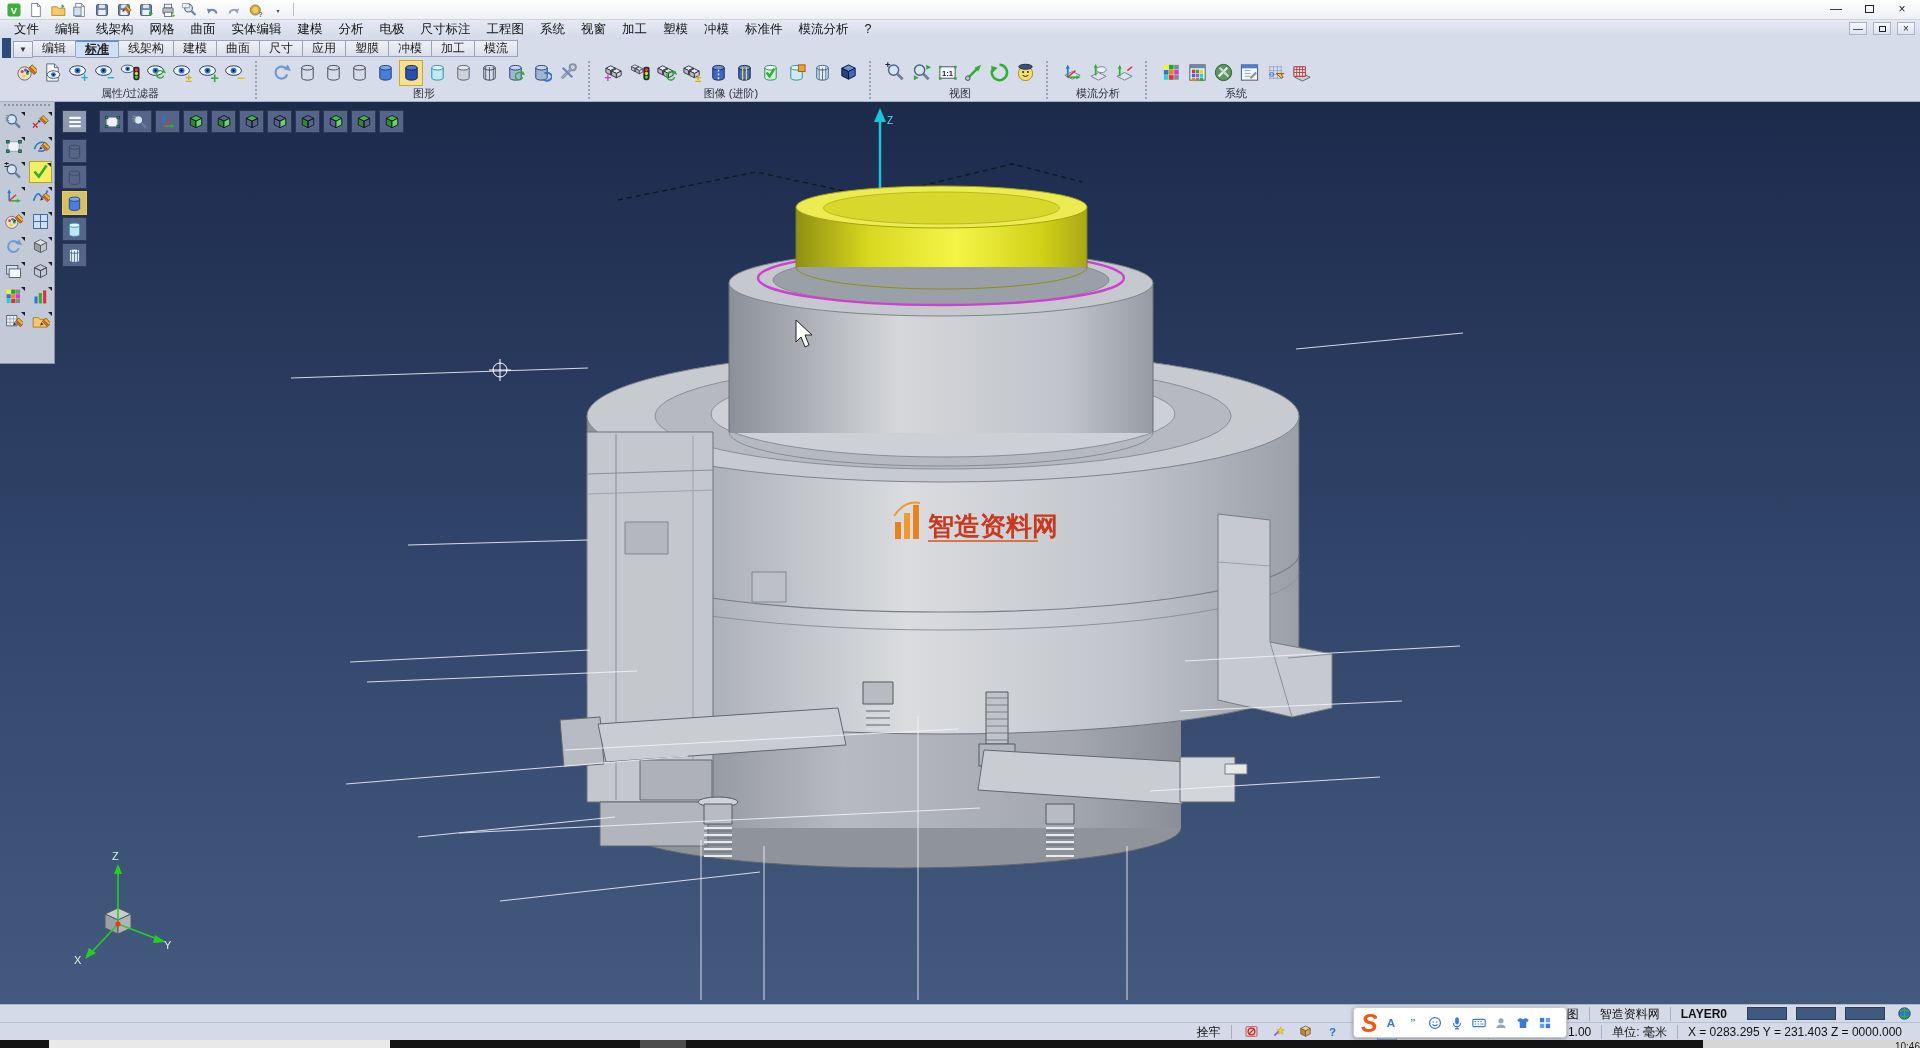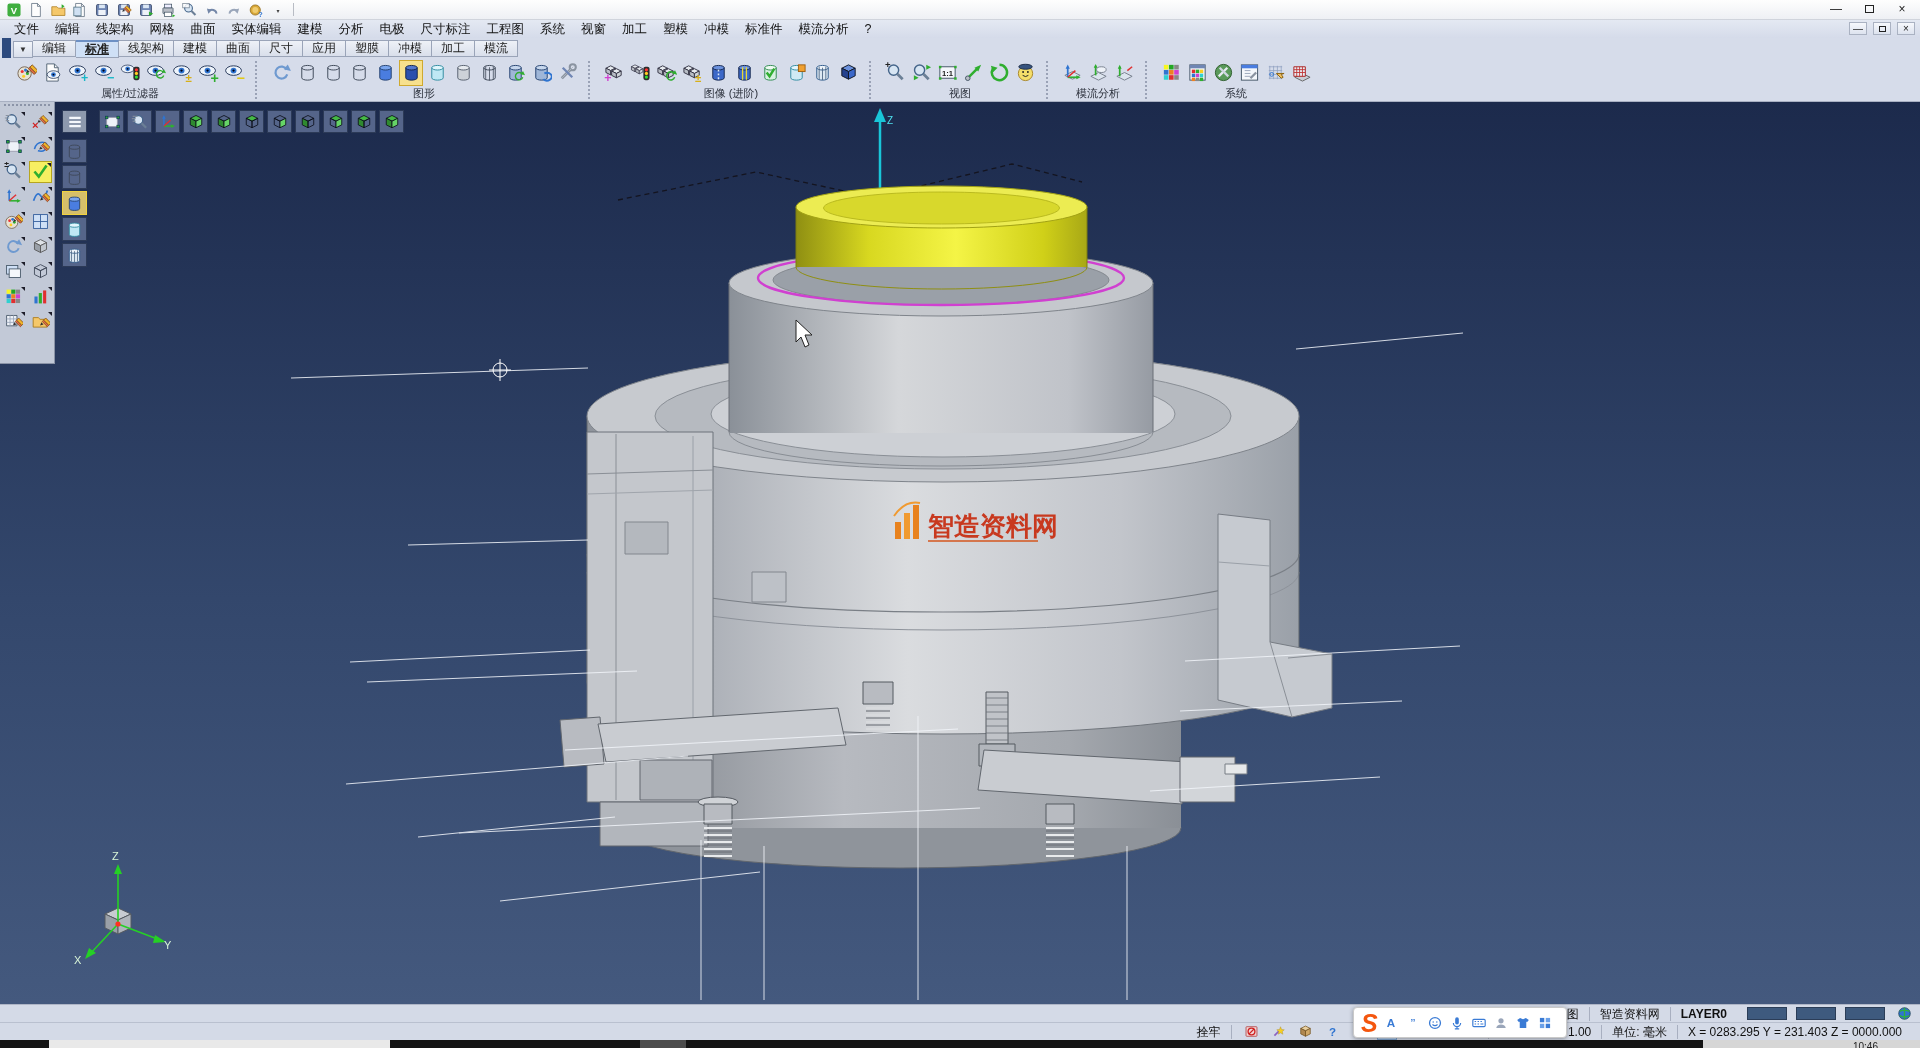--- a/index.html
+++ b/index.html
@@ -80,21 +80,21 @@
   
   .ime { position:absolute; left:1353px; top:1007px; width:214px; height:31px; background:#fff; border:1px solid #c9c9c9; border-radius:4px; box-shadow:0 1px 4px rgba(0,0,0,.35); display:flex; align-items:center; gap:5px; padding:0 7px; z-index:60; }
   .ime-logo { font-size:25px; font-weight:bold; font-style:italic; color:#f4560e; line-height:28px; }
   .ime-ic { width:17px; height:17px; display:inline-flex; align-items:center; justify-content:center; }
   .ime-ic svg { width:16px; height:16px; }
 
   
   .tsk { position:absolute; left:0; top:1040px; width:1920px; height:8px; background:#141414; overflow:hidden; }
   .tsk .seg1 { position:absolute; left:49px; width:341px; top:0; height:8px; background:#e9e9e9; }
   .tsk .seg2 { position:absolute; left:640px; width:46px; top:0; height:8px; background:#4c4c4c; }
-  .tsk .seg3 { position:absolute; left:1703px; width:217px; top:0; height:8px; background:#d6d6d6; color:#222; font-size:10px; text-align:right; padding-right:42px; line-height:13px; }
+  .tsk .seg3 { position:absolute; left:1703px; width:217px; top:0; height:8px; background:#d6d6d6; color:#222; font-size:10px; text-align:right; line-height:13px; }
 </style>
 </head>
 <body>
 
 <div class="titlebar">
   <div class="qa">
       <span class="qbtn">
         <svg viewBox="0 0 22 22">
           <rect x="2" y="2" width="18" height="18" rx="3" fill="#3fae3f"></rect>
           <text x="11" y="17" font-size="13" font-weight="bold" fill="#fff" text-anchor="middle">V</text>

